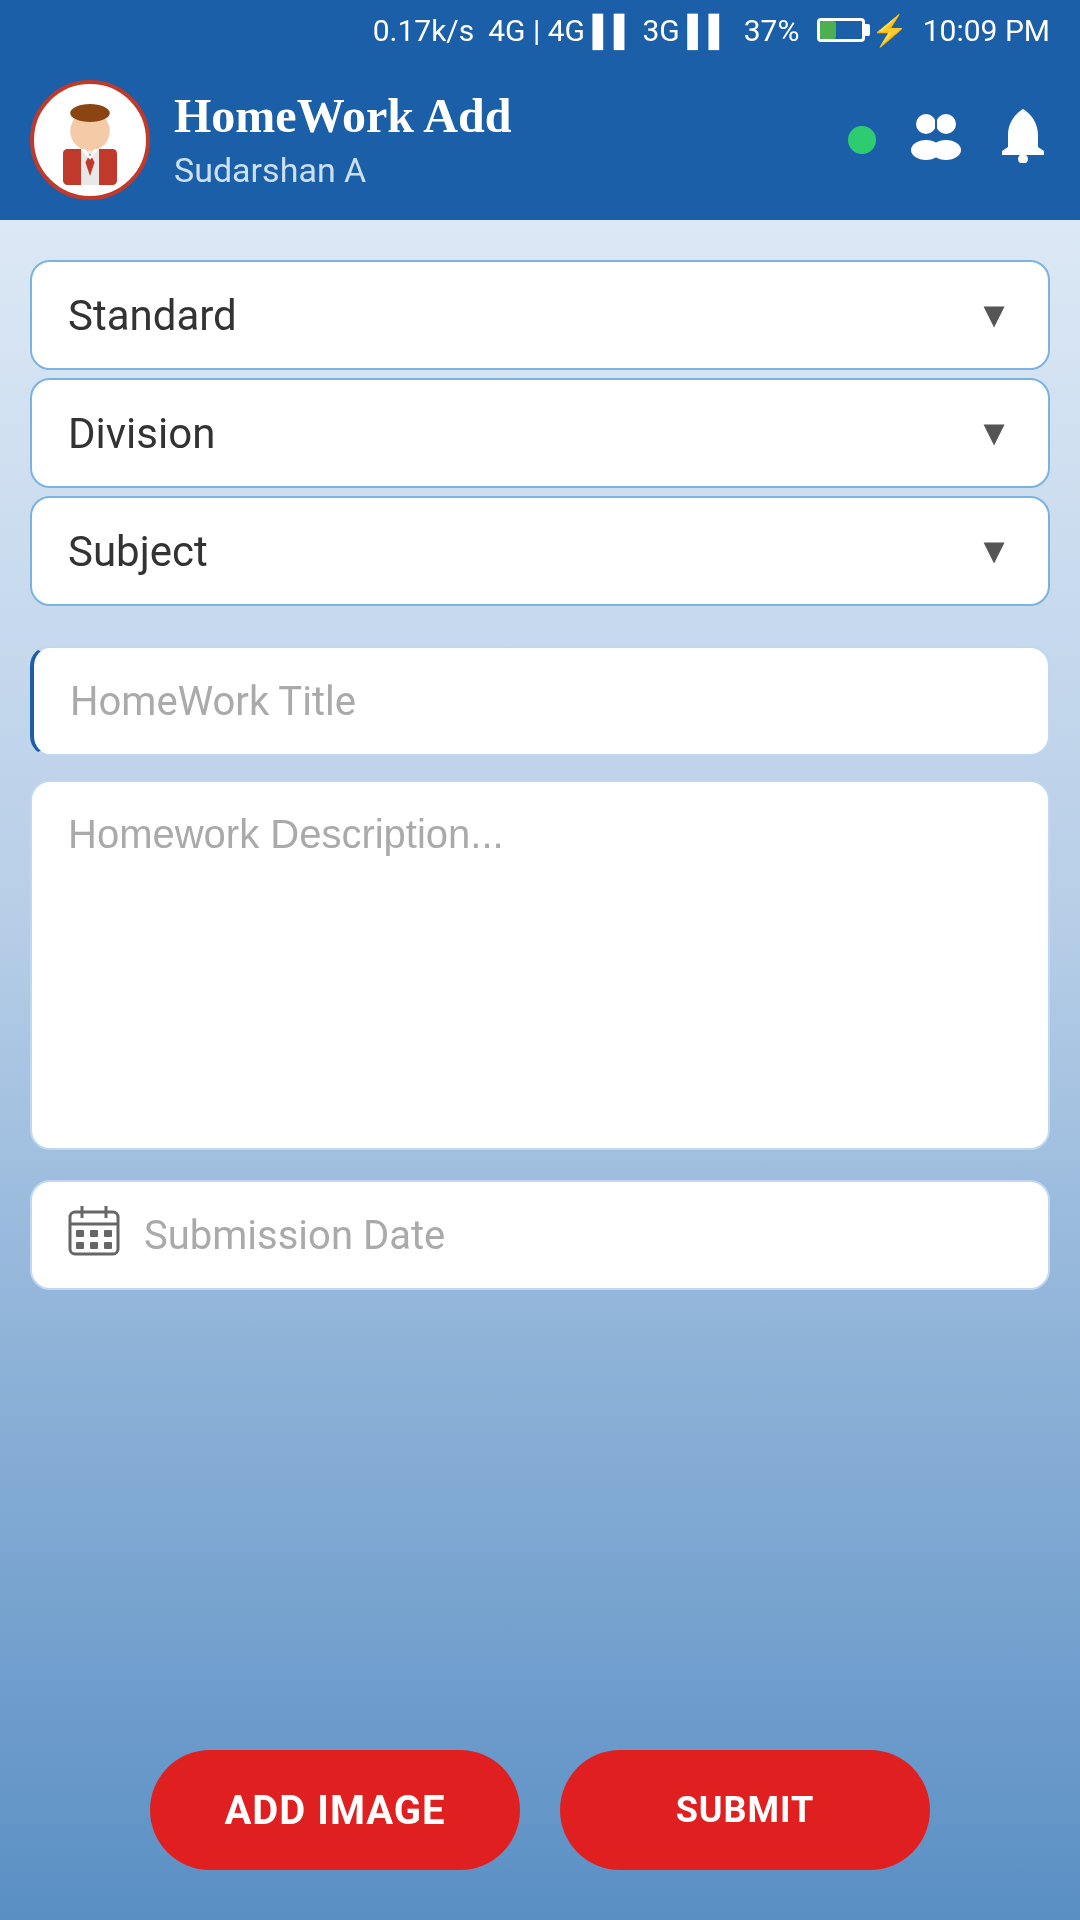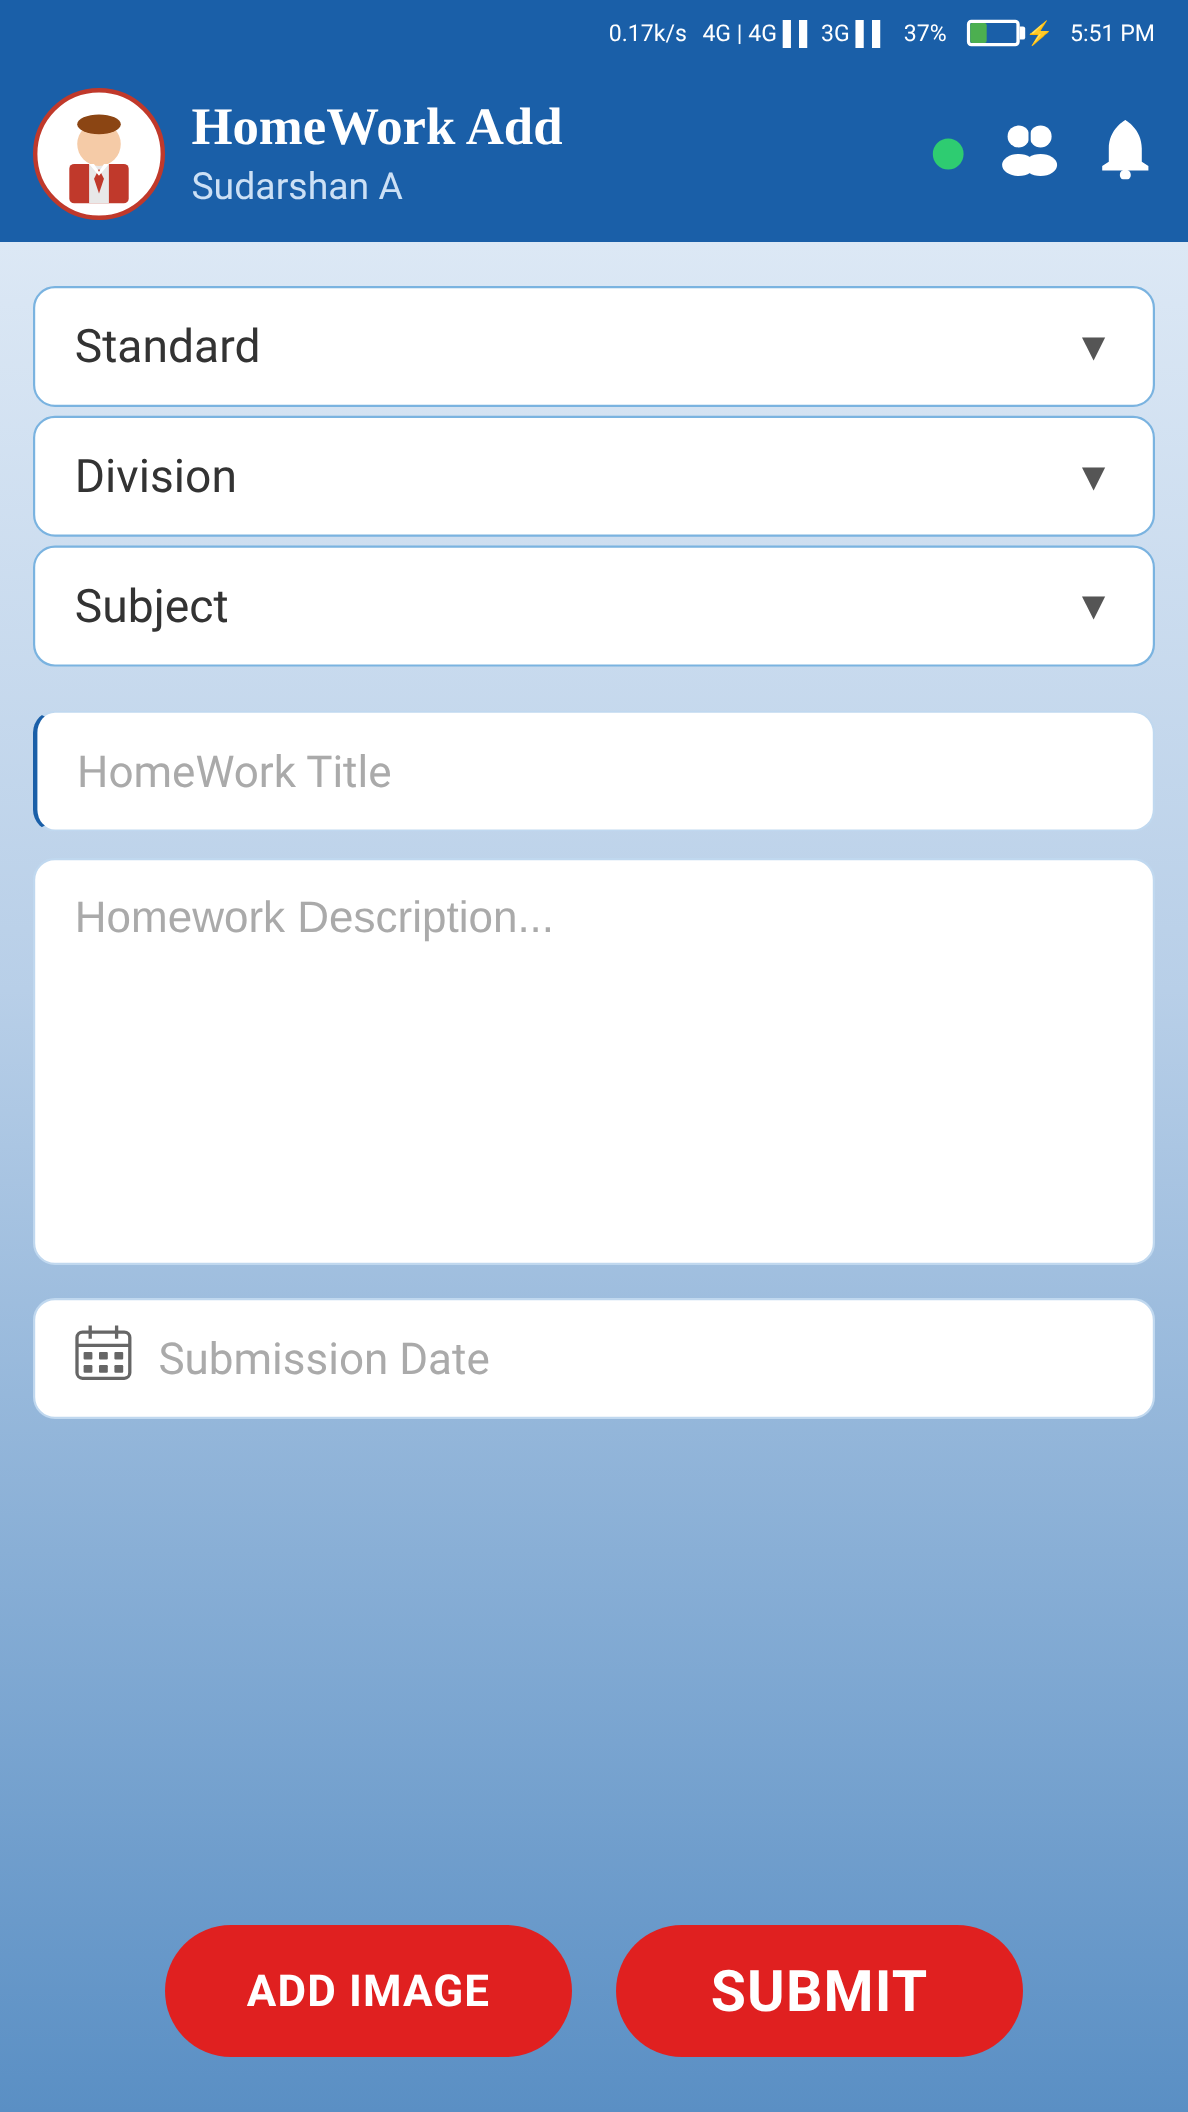--- a/index.html
+++ b/index.html
@@ -26,23 +26,23 @@
       display: flex;
       align-items: center;
       justify-content: flex-end;
       padding: 0 30px;
       color: white;
       font-size: 28px;
     }
 
     .status-bar-text {
       display: flex;
-      align-items: flex-end;
+      align-items: center;
       gap: 14px;
-      font-size: 21px;
+      font-size: 30px;
     }
 
     .battery-icon {
       display: inline-block;
       width: 48px;
       height: 24px;
       border: 3px solid white;
       border-radius: 4px;
       position: relative;
       margin-left: 4px;
@@ -269,41 +269,41 @@
       text-align: center;
     }
 
     .btn-submit {
       width: 370px;
       height: 120px;
       background: #e02020;
       border: none;
       border-radius: 60px;
       color: white;
-      font-size: 52px;
+      font-size: 36px;
       font-weight: bold;
       cursor: pointer;
       letter-spacing: 1px;
     }
   </style>
 </head>
 <body>
 
 <div class="status-bar">
   <div class="status-bar-text">
     <span>0.17k/s</span>
     <span>4G | 4G ▌▌ 3G ▌▌</span>
     <span>37%</span>
     <span style="display:inline-flex;align-items:center;">
       <span class="battery-icon">
         <div class="battery-fill"></div>
       </span>
       <span style="margin-left:6px;">⚡</span>
     </span>
-    <span>5:51 PM</span>
+    <span>10:09 PM</span>
   </div>
 </div>
 
 <div class="header">
   <div class="avatar-container">
     <svg class="avatar-svg" viewBox="0 0 100 100" xmlns="http://www.w3.org/2000/svg">
 
       <rect x="20" y="60" width="60" height="40" rx="5" fill="#c0392b"></rect>
 
       <rect x="40" y="60" width="20" height="40" fill="#e8e8e8"></rect>

